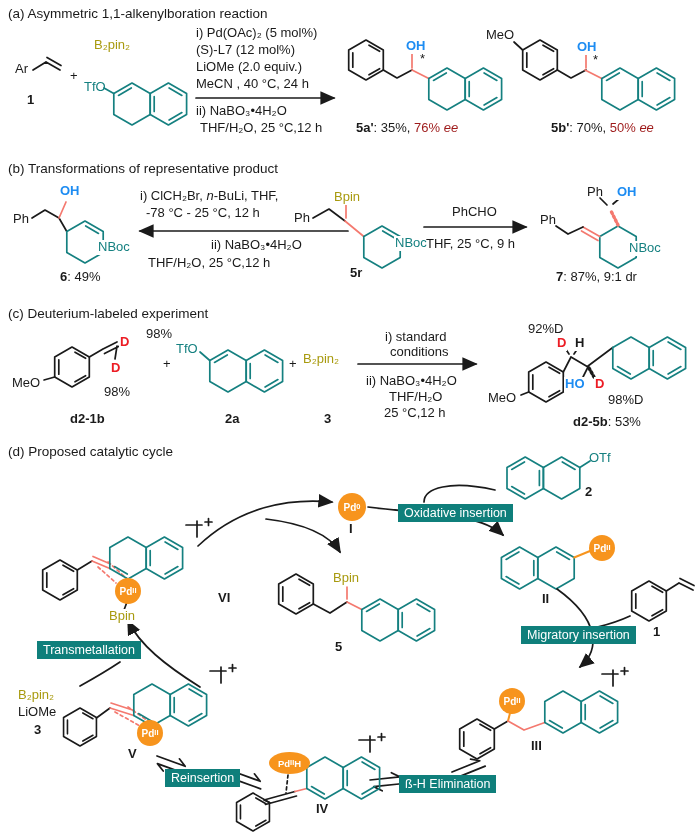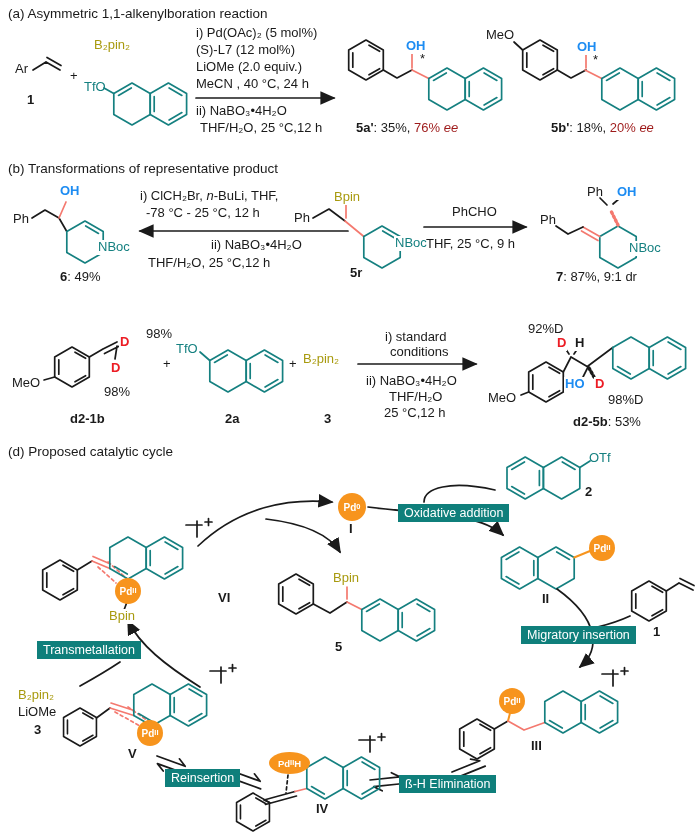--- a/index.html
+++ b/index.html
@@ -199,21 +199,21 @@
 <span class="lbl" style="left:196px;top:60px">LiOMe (2.0 equiv.)</span>
 <span class="lbl" style="left:196px;top:77px">MeCN , 40 °C, 24 h</span>
 <span class="lbl" style="left:196px;top:104px">ii) NaBO₃•4H₂O</span>
 <span class="lbl" style="left:200px;top:121px">THF/H₂O, 25 °C,12 h</span>
 <span class="lbl blue bg" style="left:405px;top:39px">OH</span>
 <span class="lbl" style="left:420px;top:52px">*</span>
 <span class="lbl" style="left:356px;top:121px"><b>5a'</b><span>: 35%, </span><span class="maroon">76% </span><span class="maroon it">ee</span></span>
 <span class="lbl" style="left:486px;top:28px">MeO</span>
 <span class="lbl blue bg" style="left:576px;top:40px">OH</span>
 <span class="lbl" style="left:593px;top:53px">*</span>
-<span class="lbl" style="left:551px;top:121px"><b>5b'</b><span>: 18%, </span><span class="maroon">20% </span><span class="maroon it">ee</span></span>
+<span class="lbl" style="left:551px;top:121px"><b>5b'</b><span>: 70%, </span><span class="maroon">50% </span><span class="maroon it">ee</span></span>
 
 <span class="lbl sec" style="left:8px;top:161px">(b) Transformations of representative product</span>
 <span class="lbl blue bg" style="left:59px;top:184px">OH</span>
 <span class="lbl" style="left:13px;top:212px">Ph</span>
 <span class="lbl teal bg" style="left:97px;top:240px">NBoc</span>
 <span class="lbl" style="left:60px;top:270px"><b>6</b><span>: 49%</span></span>
 <span class="lbl" style="left:140px;top:189px"><span>i) ClCH₂Br, </span><span class="it">n</span><span>-BuLi, THF,</span></span>
 <span class="lbl" style="left:146px;top:206px">-78 °C - 25 °C, 12 h</span>
 <span class="lbl" style="left:211px;top:238px">ii) NaBO₃•4H₂O</span>
 <span class="lbl" style="left:148px;top:256px">THF/H₂O, 25 °C,12 h</span>
@@ -222,20 +222,21 @@
 <span class="lbl teal bg" style="left:394px;top:236px">NBoc</span>
 <span class="lbl bold" style="left:350px;top:266px">5r</span>
 <span class="lbl" style="left:452px;top:205px">PhCHO</span>
 <span class="lbl" style="left:426px;top:237px">THF, 25 °C, 9 h</span>
 <span class="lbl" style="left:587px;top:185px">Ph</span>
 <span class="lbl blue bg" style="left:616px;top:185px">OH</span>
 <span class="lbl" style="left:540px;top:213px">Ph</span>
 <span class="lbl teal bg" style="left:628px;top:241px">NBoc</span>
 <span class="lbl" style="left:556px;top:270px"><b>7</b><span>: 87%, 9:1 dr</span></span>
 
+<span class="lbl sec" style="left:8px;top:306px">(c) Deuterium-labeled experiment</span>
 <span class="lbl" style="left:12px;top:376px">MeO</span>
 <span class="lbl red bg" style="left:119px;top:335px">D</span>
 <span class="lbl red bg" style="left:110px;top:361px">D</span>
 <span class="lbl" style="left:146px;top:327px">98%</span>
 <span class="lbl" style="left:104px;top:385px">98%</span>
 <span class="lbl bold" style="left:70px;top:412px">d2-1b</span>
 <span class="lbl" style="left:163px;top:357px">+</span>
 <span class="lbl teal" style="left:176px;top:342px">TfO</span>
 <span class="lbl bold" style="left:225px;top:412px">2a</span>
 <span class="lbl" style="left:289px;top:357px">+</span>
@@ -249,21 +250,21 @@
 <span class="lbl" style="left:528px;top:322px">92%D</span>
 <span class="lbl red bg" style="left:556px;top:336px">D</span>
 <span class="lbl bold bg" style="left:574px;top:336px">H</span>
 <span class="lbl" style="left:488px;top:391px">MeO</span>
 <span class="lbl blue bg" style="left:564px;top:377px">HO</span>
 <span class="lbl red bg" style="left:594px;top:377px">D</span>
 <span class="lbl" style="left:608px;top:393px">98%D</span>
 <span class="lbl" style="left:573px;top:415px"><b>d2-5b</b><span>: 53%</span></span>
 
 <span class="lbl sec" style="left:8px;top:444px">(d) Proposed catalytic cycle</span>
-<div class="box" style="left:398px;top:504px">Oxidative addition</div>
+<div class="box" style="left:398px;top:504px">Oxidative insertion</div>
 <div class="box" style="left:521px;top:626px">Migratory insertion</div>
 <div class="box" style="left:399px;top:775px">ß-H Elimination</div>
 <div class="box" style="left:165px;top:769px">Reinsertion</div>
 <div class="box" style="left:37px;top:641px">Transmetallation</div>
 
 <div class="pd" style="left:338px;top:493px;width:28px;height:28px">
       <span>Pd</span>
       <sup>0</sup>
     </div>
 <span class="lbl bold" style="left:349px;top:522px">I</span>

